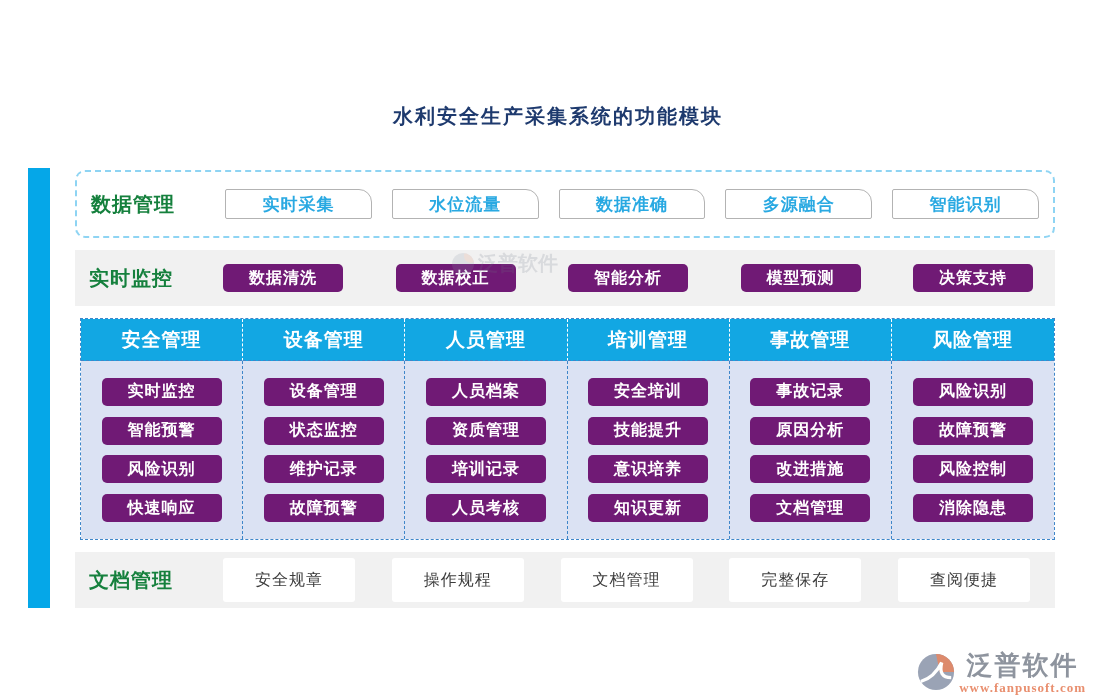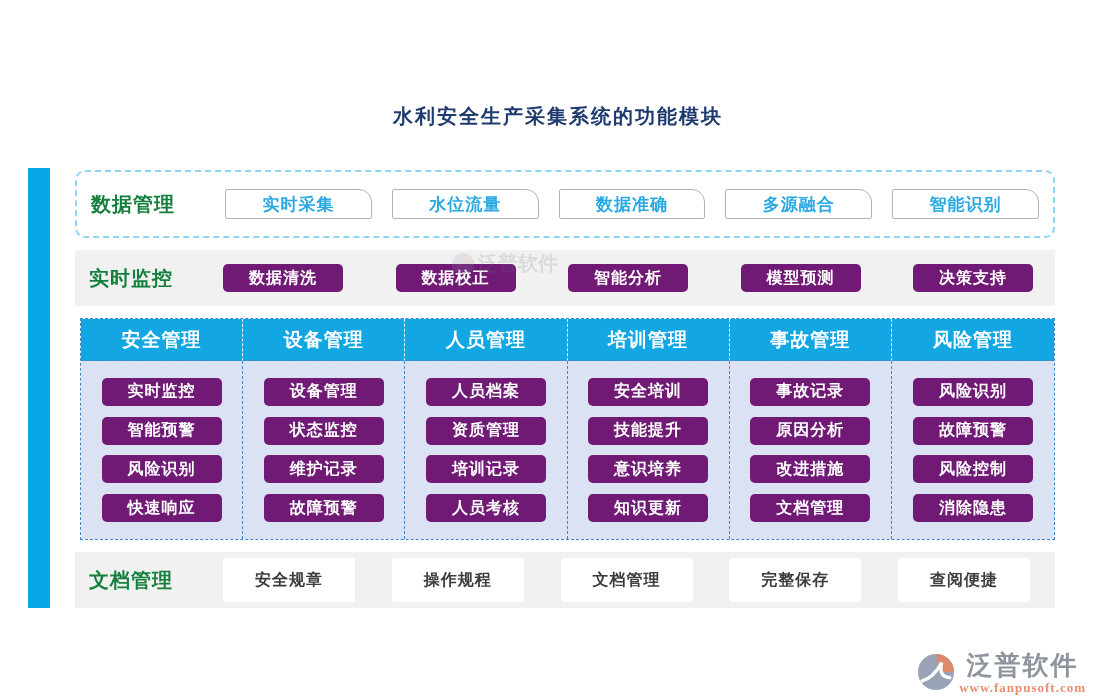--- a/index.html
+++ b/index.html
@@ -74,21 +74,21 @@
   .tcol:last-child .thead,.tcol:last-child .tbody{border-right:none;}
   
   .band.docs{
     top:552px;height:56px;background:#f1f1f1;
   }
   .band.docs .btn-zone{display:flex;flex:1;justify-content:space-between;padding-right:25px;}
   .white-btn{
     width:132px;height:44px;border:none;border-radius:3px;
     background:#ffffff;color:#3c3c3c;
     font-family:"Liberation Serif", serif;
-    font-size:16px;font-weight:bold;letter-spacing:1px;cursor:pointer;
+    font-size:16px;font-weight:normal;letter-spacing:1px;cursor:pointer;
   }
   
   .watermark{
     position:absolute;left:452px;top:250px;opacity:0.18;
     display:flex;align-items:center;gap:4px;pointer-events:none;
     color:#6d7585;font-size:20px;font-weight:bold;
   }
   .watermark .wm-circle{
     width:22px;height:22px;border-radius:50%;background:#8d97a8;position:relative;overflow:hidden;
   }

